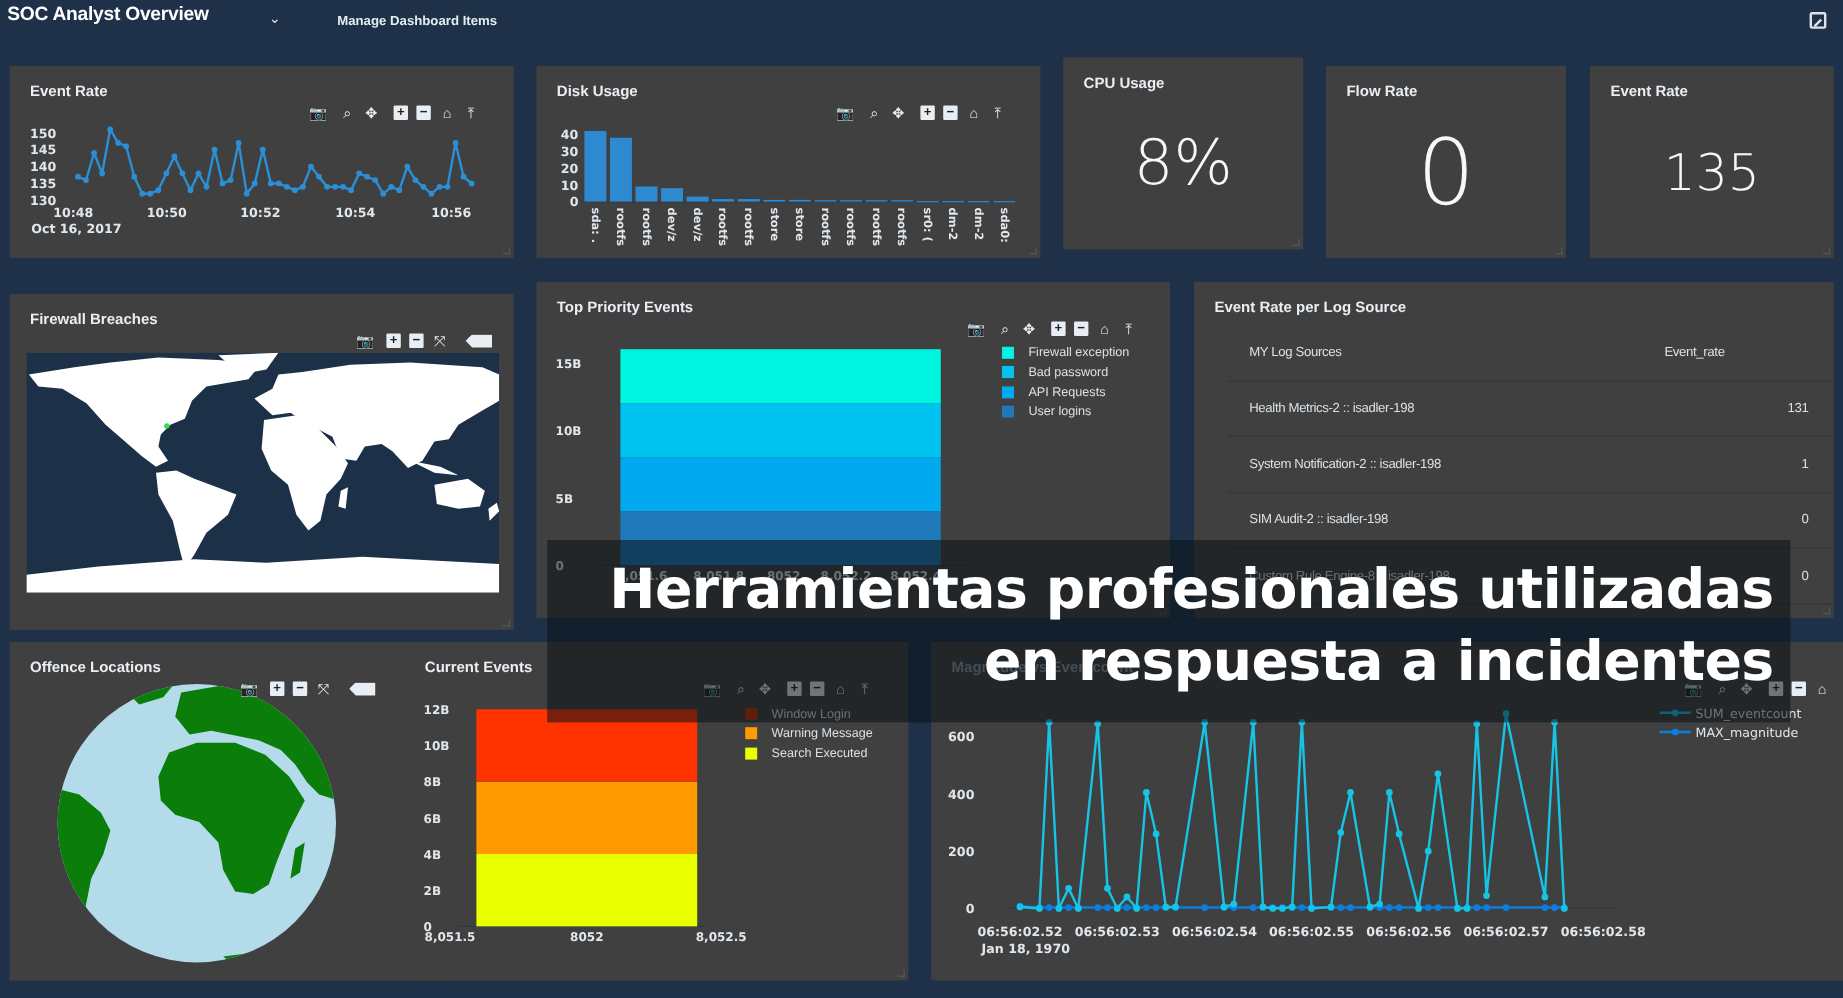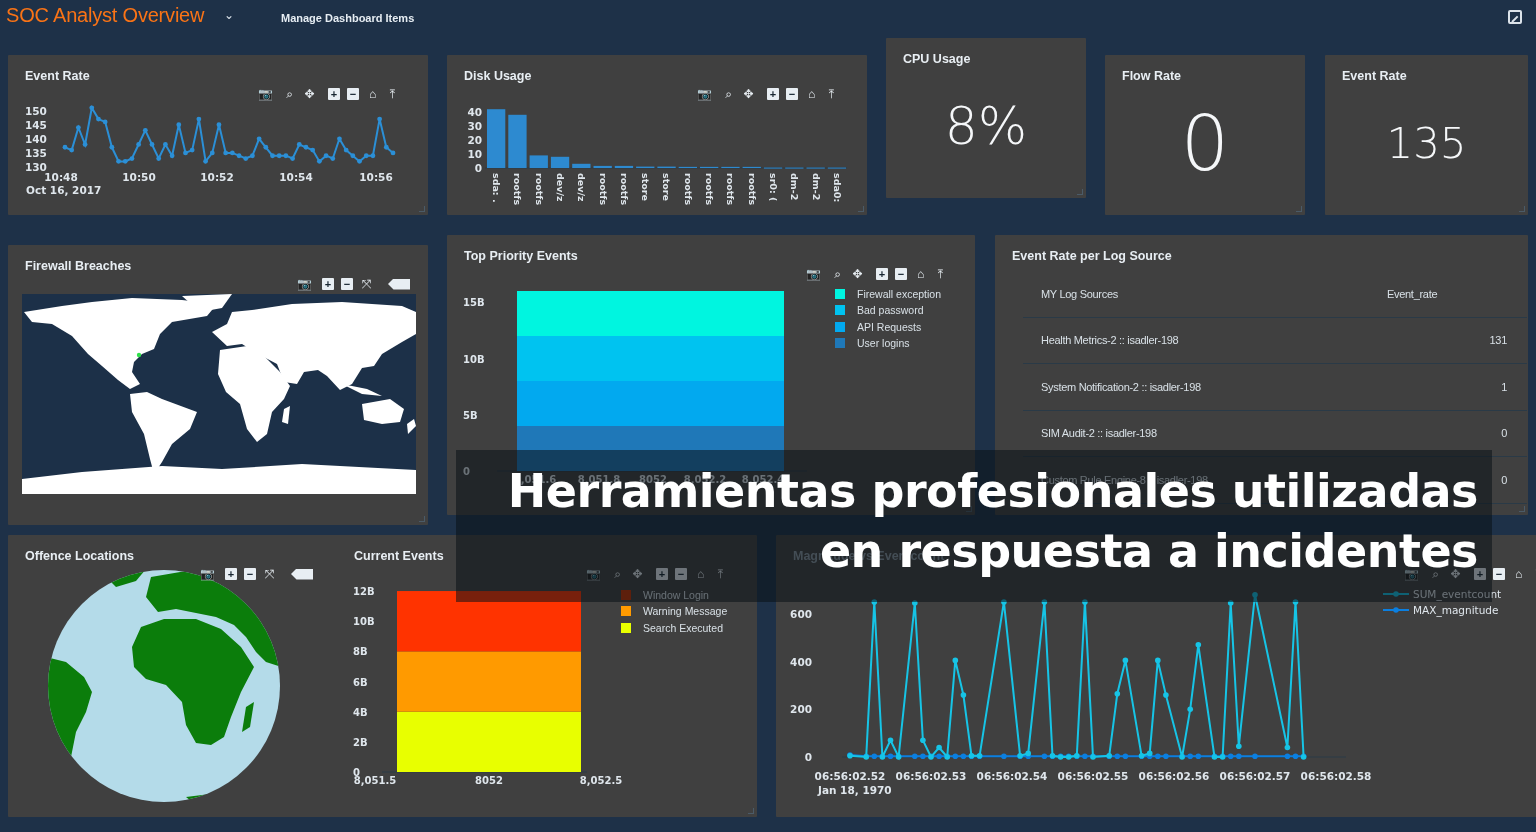--- a/index.html
+++ b/index.html
@@ -1,19 +1,19 @@
 <!DOCTYPE html>
 <html><head>
 <meta charset="utf-8">
 <style>
   * { box-sizing: border-box; margin: 0; padding: 0; }
   html, body { width: 1536px; height: 832px; overflow: hidden; }
   body { background: #1e3148; font-family: "Liberation Sans", sans-serif; color: #e6edf3; position: relative; }
   .topbar { position: absolute; left: 0; top: 0; width: 1536px; height: 40px; }
-  .dash-title { position: absolute; left: 6px; top: 4px; font-size: 20px; color: #f97316; letter-spacing: -0.2px; }
+  .dash-title { position: absolute; left: 6px; top: 4px; font-size: 16px; color: #ffffff; letter-spacing: -0.2px; font-weight: bold; }
   .dash-chevron { position: absolute; left: 224px; top: 8px; font-size: 12px; color: #dce3ea; }
   .manage-btn { position: absolute; left: 281px; top: 12px; font-size: 11px; font-weight: bold; color: #e6edf3; cursor: pointer; }
   .popout { position: absolute; right: 14px; top: 10px; width: 14px; height: 14px; border: 2px solid #dce3ea; border-radius: 2px; }
   .popout::after { content: ""; position: absolute; left: 2px; top: 1px; width: 8px; height: 2px; background: #dce3ea; transform: rotate(-45deg); transform-origin: left; top: 9px; }
 
   .panel { position: absolute; background: #404040; border-radius: 1px; }
   .panel-title { position: absolute; left: 17px; top: 14px; font-size: 12.5px; font-weight: bold; color: #e8eef3; }
   .resize { position: absolute; right: 3px; bottom: 3px; width: 6px; height: 6px; border-right: 1px solid #4b5b68; border-bottom: 1px solid #4b5b68; }
 
   .toolbar { position: absolute; display: flex; gap: 7px; align-items: center; }
@@ -175,21 +175,21 @@
       <rect x="338.2" y="112.58" width="18.3" height="1" fill="#2d8ad0"></rect>
       <text x="0" y="0" fill="#dfe6ec" font-size="9.5" font-weight="bold" transform="translate(344.2,118) rotate(90)">dm-2</text>
       <rect x="359.5" y="112.58" width="18.3" height="1" fill="#2d8ad0"></rect>
       <text x="0" y="0" fill="#dfe6ec" font-size="9.5" font-weight="bold" transform="translate(365.5,118) rotate(90)">dm-2</text>
       <rect x="380.8" y="112.58" width="18.3" height="1" fill="#2d8ad0"></rect>
       <text x="0" y="0" fill="#dfe6ec" font-size="9.5" font-weight="bold" transform="translate(386.8,118) rotate(90)">sda0:</text>
     </svg>
   <div class="resize"></div>
 </div>
 
-<div class="panel" style="left:886px;top:38px;width:200px;height:160px;">
+<div class="panel" style="left:886px;top:48px;width:200px;height:160px;">
   <div class="panel-title">CPU Usage</div>
   <div class="big-num" style="top:58px;font-size:52px;">8%</div>
   <div class="resize"></div>
 </div>
 
 <div class="panel" style="left:1105px;top:55px;width:200px;height:160px;">
   <div class="panel-title">Flow Rate</div>
   <div class="big-num" style="top:44px;font-size:76px;">0</div>
   <div class="resize"></div>
 </div>

